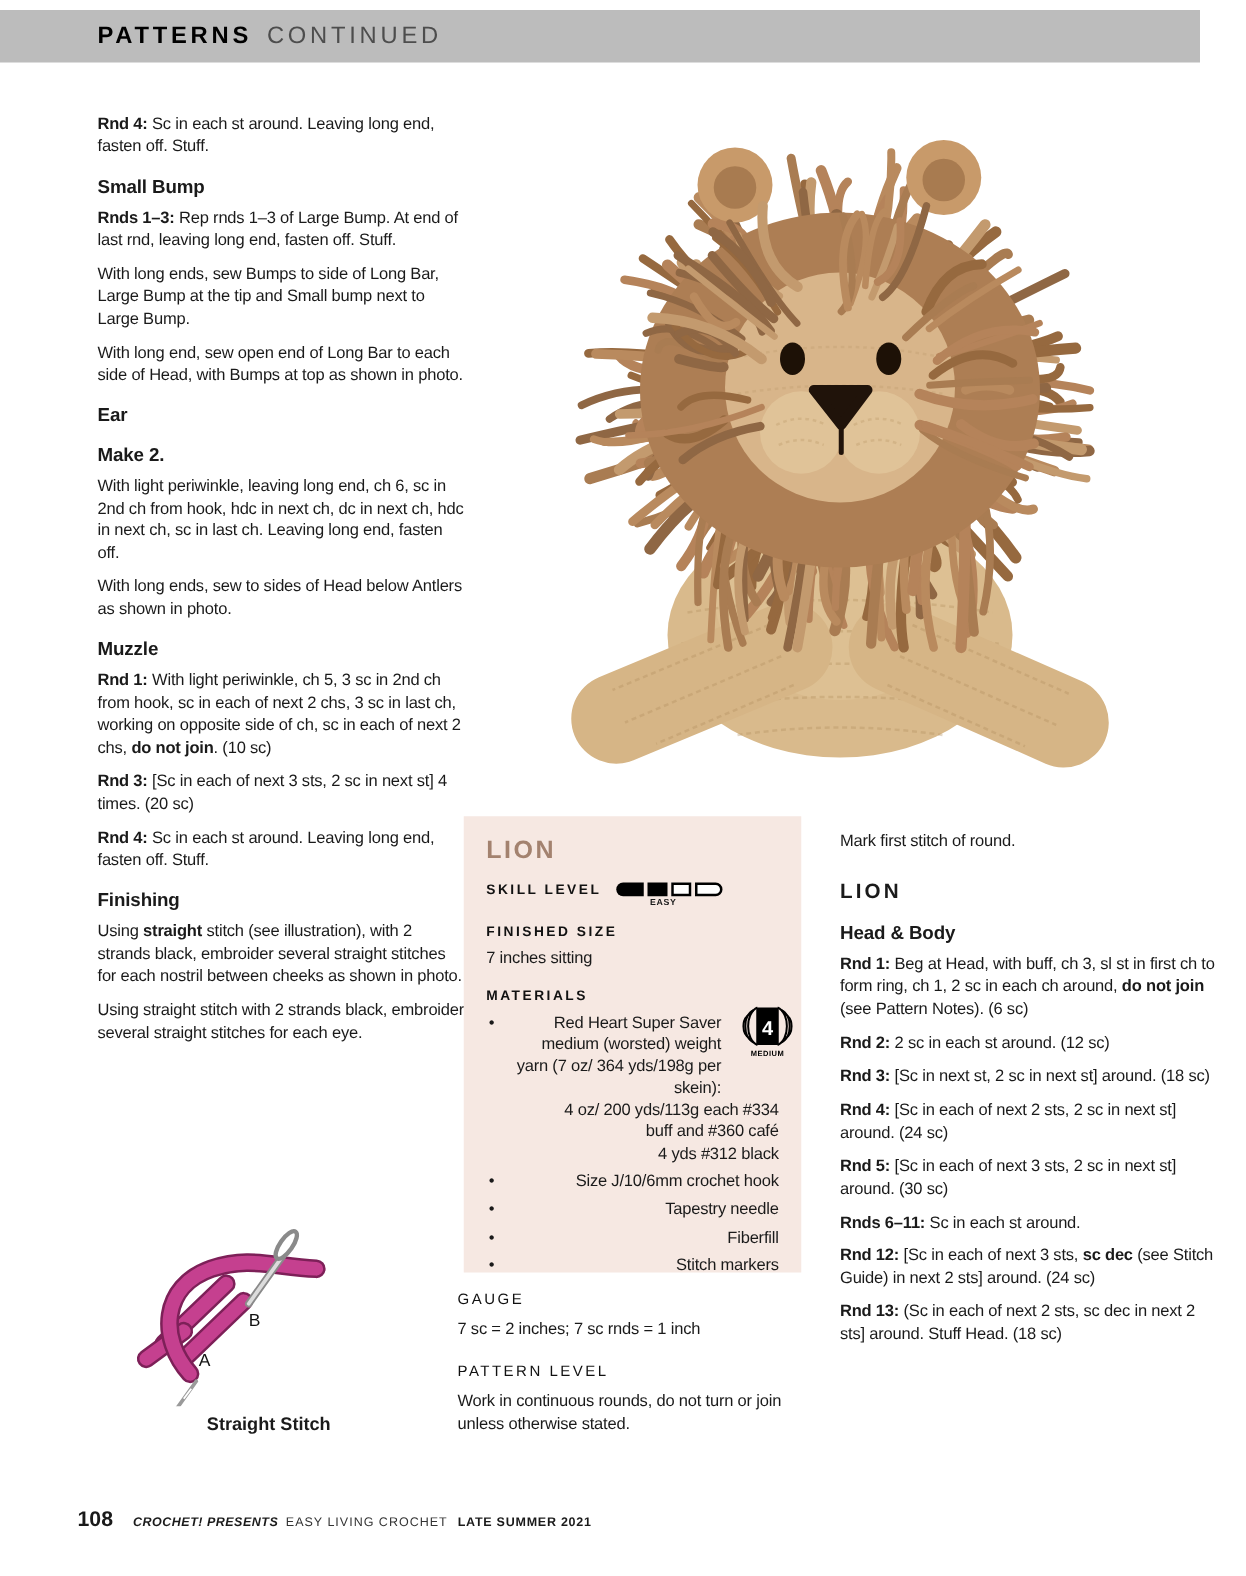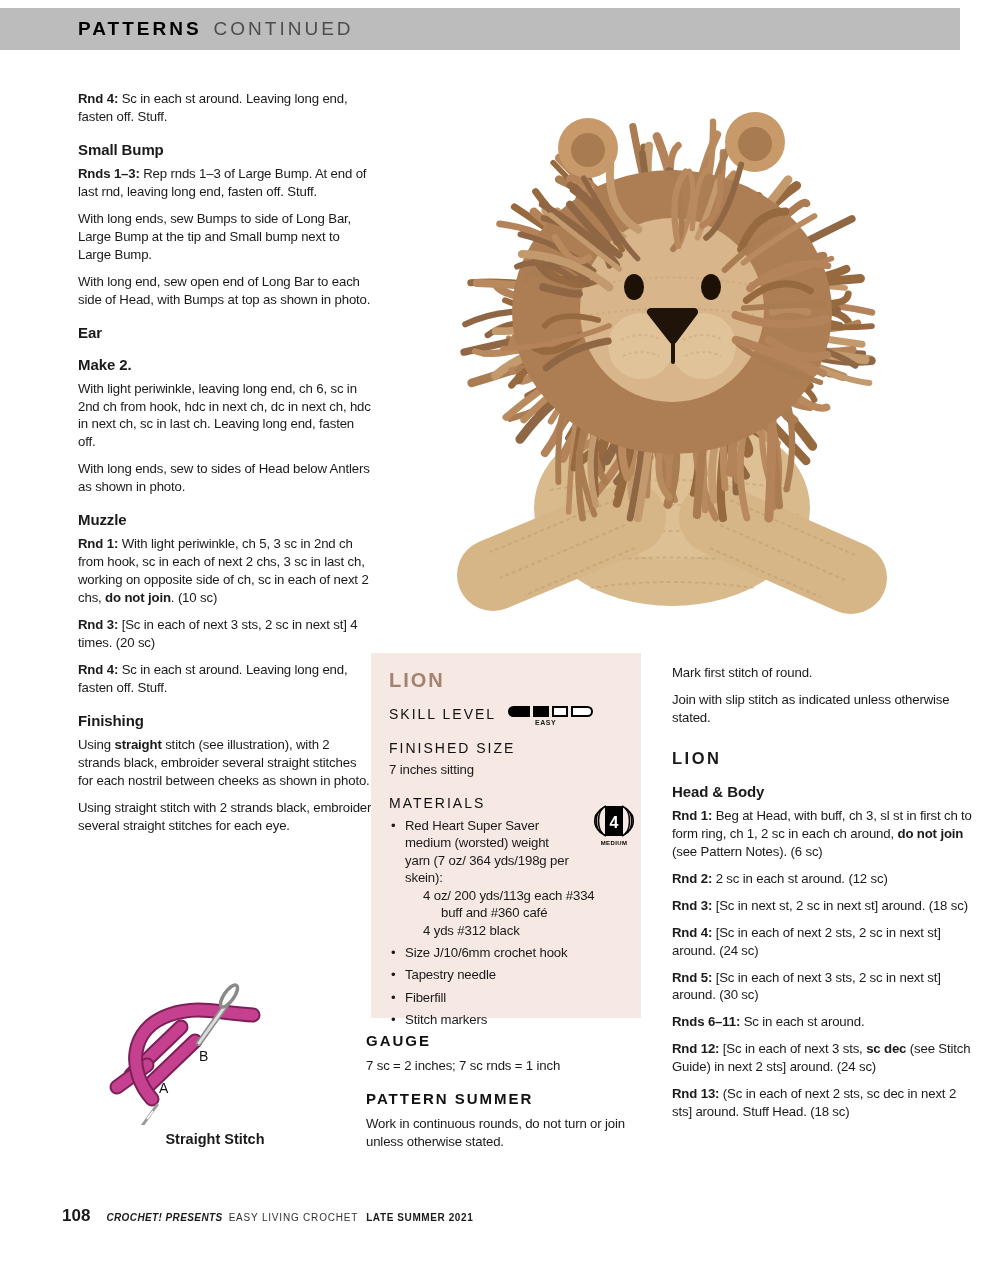--- a/index.html
+++ b/index.html
@@ -24,43 +24,43 @@
   .i{}
   .h3{font-weight:bold;font-size:15px;margin:15px 0 7px 0;letter-spacing:-0.1px;}
   .h2{font-weight:bold;font-size:16.5px;letter-spacing:2.5px;margin:22px 0 10px 0;}
 
   
   .info-box{
     position:absolute;left:371px;top:653px;width:270px;height:365px;
     background:var(--accent-box-bg,#f6e8e2);box-sizing:border-box;padding:16px 18px;
   }
   .box-title{font-weight:bold;font-size:20px;letter-spacing:2px;color:var(--box-title,#a3826f);margin:0 0 14px 0;}
-  .box-label{font-size:14px;font-weight:normal;letter-spacing:2px;color:#111;margin:14px 0 6px 0;}
+  .box-label{font-size:11px;font-weight:bold;letter-spacing:2px;color:#111;margin:14px 0 6px 0;}
   .box-value{font-size:13.2px;letter-spacing:-0.15px;margin:0;}
   .skill-row{display:flex;align-items:flex-start;margin:0 0 2px 0;}
   .skill-meter{display:flex;flex-direction:column;margin-left:12px;}
   .segs{display:flex;align-items:center;}
   .seg{height:11px;box-sizing:border-box;margin-right:3px;}
   .seg-1{width:22px;background:#000;border-radius:7px 0 0 7px;}
   .seg-2{width:16px;background:#000;}
   .seg-3{width:16px;background:#fff;border:2px solid #000;}
   .seg-4{width:22px;background:#fff;border:2px solid #000;border-radius:0 8px 8px 0;}
   .skill-word{font-size:7px;font-weight:bold;letter-spacing:0.5px;margin-top:2px;margin-left:27px;}
-  ul.materials{list-style:none;margin:0;padding:0;}
+  ul.materials{list-style:none;margin:0;padding:0;text-align:right;}
   ul.materials li{position:relative;padding-left:16px;margin:0 0 5px 0;font-size:13.2px;line-height:1.32;letter-spacing:-0.15px;}
   ul.materials li::before{content:"•";position:absolute;left:2px;top:0;}
   .mat-text{padding-right:46px;}
   li.no-icon .mat-text{padding-right:0;}
   .mat-sub{padding-left:18px;}
   .mat-sub.lvl2{padding-left:36px;}
   .yarn-icon{position:absolute;left:219px;top:152px;}
 
   .gauge-block{position:absolute;left:366px;top:1032px;width:290px;}
   .notes-block{position:absolute;left:366px;top:1090px;width:295px;}
-  .free-label{font-size:15px;font-weight:bold;letter-spacing:2px;color:#111;margin:0 0 8px 0;}
+  .free-label{font-size:12px;font-weight:normal;letter-spacing:2px;color:#111;margin:0 0 8px 0;}
   .free-text{font-size:13.2px;line-height:1.36;letter-spacing:-0.15px;margin:0;}
 
   
   .diagram{position:absolute;left:95px;top:975px;width:240px;text-align:center;}
   .diagram-caption{font-weight:bold;font-size:14.5px;margin-top:2px;}
 
   
   .photo{position:absolute;left:385px;top:70px;width:575px;height:572px;}
 
   .footer{position:absolute;left:62px;top:1206px;display:flex;align-items:baseline;}
@@ -451,27 +451,26 @@
     <text x="24" y="40" fill="#000" font-size="6" font-weight="bold" text-anchor="middle" letter-spacing="0.4" font-family="Liberation Sans, sans-serif">MEDIUM</text>
   </svg>
 </div>
 
 <div class="gauge-block">
   <div class="free-label">GAUGE</div>
   <p class="free-text">7 sc = 2 inches; 7 sc rnds = 1 inch</p>
 </div>
 
 <div class="notes-block">
-  <div class="free-label">PATTERN SUMMER</div>
+  <div class="free-label">PATTERN LEVEL</div>
   <p class="free-text">Work in continuous rounds, do not turn or join unless otherwise stated.</p>
 </div>
 
 <div id="col-right" class="col">
     <p class="para"><span>Mark first stitch of round.</span></p>
-    <p class="para"><span>Join with slip stitch as indicated unless otherwise stated.</span></p>
     <div class="h2">LION</div>
     <div class="h3">Head &amp; Body</div>
     <p class="para"><span class="b">Rnd 1: </span><span>Beg at Head, with buff, ch 3, sl st in first ch to form ring, ch 1, 2 sc in each ch around, </span><span class="b">do not join </span><span class="i">(see Pattern Notes)</span><span>. </span><span class="i">(6 sc)</span></p>
     <p class="para"><span class="b">Rnd 2: </span><span>2 sc in each st around. </span><span class="i">(12 sc)</span></p>
     <p class="para"><span class="b">Rnd 3: </span><span>[Sc in next st, 2 sc in next st] around. </span><span class="i">(18 sc)</span></p>
     <p class="para"><span class="b">Rnd 4: </span><span>[Sc in each of next 2 sts, 2 sc in next st] around. </span><span class="i">(24 sc)</span></p>
     <p class="para"><span class="b">Rnd 5: </span><span>[Sc in each of next 3 sts, 2 sc in next st] around. </span><span class="i">(30 sc)</span></p>
     <p class="para"><span class="b">Rnds 6–11: </span><span>Sc in each st around.</span></p>
     <p class="para"><span class="b">Rnd 12: </span><span>[Sc in each of next 3 sts, </span><span class="b">sc dec </span><span class="i">(see Stitch Guide)</span><span> in next 2 sts] around. </span><span class="i">(24 sc)</span></p>
     <p class="para"><span class="b">Rnd 13: </span><span>(Sc in each of next 2 sts, sc dec in next 2 sts] around. Stuff Head. </span><span class="i">(18 sc)</span></p>

